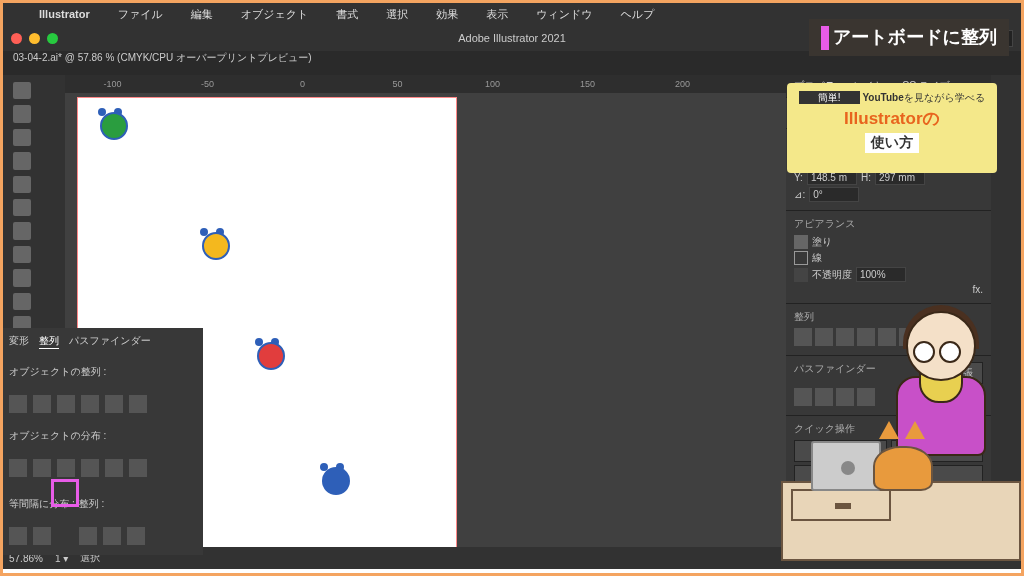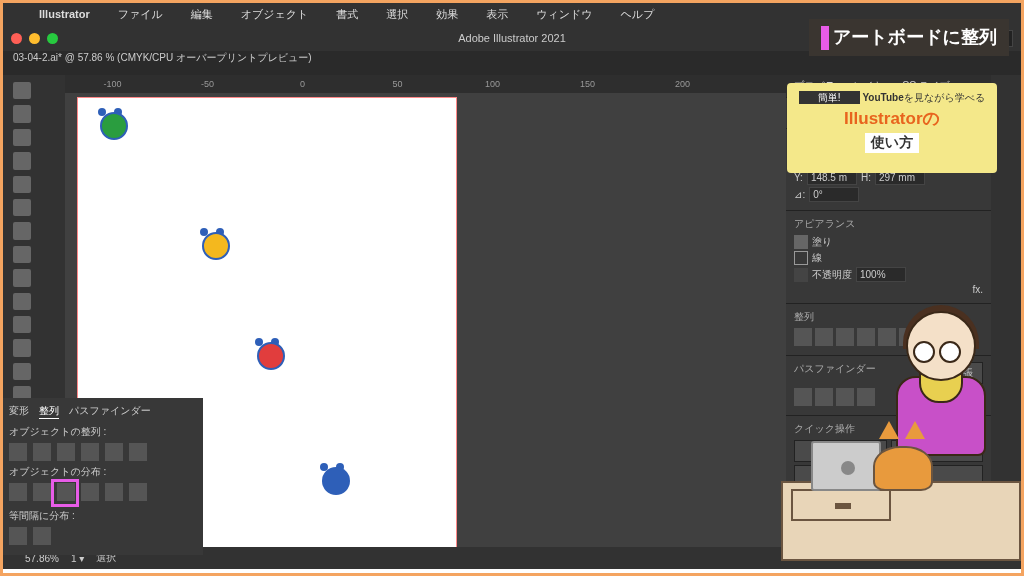--- a/index.html
+++ b/index.html
@@ -26,25 +26,25 @@
 .creature{position:absolute;width:36px;height:36px}
 .creature .body{width:28px;height:28px;border-radius:50%;position:absolute;top:4px;left:4px}
 .creature .ear{position:absolute;width:8px;height:8px;border-radius:50%;top:0}
 .c1{top:10px;left:18px}.c1 .body{background:#2a9d3f;border:2px solid #2e5fb8}.c1 .ear{background:#2e5fb8}
 .c2{top:130px;left:120px}.c2 .body{background:#f4b81e;border:2px solid #2e5fb8}.c2 .ear{background:#2e5fb8}
 .c3{top:240px;left:175px}.c3 .body{background:#e13d3d;border:2px solid #2e5fb8}.c3 .ear{background:#2e5fb8}
 .c4{top:365px;left:240px}.c4 .body{background:#2e5fb8}.c4 .ear{background:#2e5fb8}
 .align-panel{position:absolute;bottom:18px;left:0;width:200px;background:#383838;color:#ccc;font-size:10px;padding:6px}
 .align-panel .tabs{display:flex;gap:10px;margin-bottom:6px;font-size:10px}
 .align-panel .tabs .active{color:#fff;border-bottom:1px solid #fff}
-.align-panel .section{margin:4px 0}
+.align-panel .section{margin:16px 0}
 .align-icons{display:flex;gap:6px;margin:4px 0}
 .align-icons span{width:18px;height:18px;background:#555;display:inline-block}
 .highlight-box{position:absolute;border:3px solid #e85ce8;width:28px;height:28px;bottom:48px;left:48px}
-.statusbar{height:22px;background:#323232;color:#ccc;font-size:10px;display:flex;align-items:center;padding-left:22px;gap:12px}
+.statusbar{height:22px;background:#323232;color:#ccc;font-size:10px;display:flex;align-items:center;padding-left:6px;gap:12px}
 .right-panels{width:205px;background:#383838;color:#ccc;font-size:10px;overflow:hidden}
 .panel-tabs{display:flex;gap:8px;padding:4px 8px;background:#2e2e2e;font-size:10px}
 .panel-tabs .active{color:#fff}
 .panel-sec{padding:6px 8px;border-top:1px solid #222}
 .panel-sec .hdr{font-size:10px;color:#aaa;margin-bottom:4px}
 .trow{display:flex;gap:4px;align-items:center;margin:2px 0;font-size:10px}
 .tinput{background:#2a2a2a;border:1px solid #444;color:#ccc;width:50px;padding:1px 3px;font-size:10px}
 .btn-row{display:flex;gap:4px;margin:3px 0}
 .qbtn{flex:1;background:#4a4a4a;border:1px solid #222;padding:3px;font-size:10px;text-align:center;color:#ccc}
 .icon-row{display:flex;gap:3px;margin:3px 0}
@@ -275,20 +275,28 @@
         <span></span>
       </div>
     <div style="display:flex;gap:4px">
       <div>
         <div class="section">等間隔に分布 :</div>
         <div class="align-icons">
             <span></span>
             <span></span>
           </div>
       </div>
+      <div>
+        <div class="section">整列 :</div>
+        <div class="align-icons">
+            <span></span>
+            <span></span>
+            <span></span>
+          </div>
+      </div>
     </div>
     <div class="highlight-box"></div>
   </div>
 
   <div class="statusbar">
     <span>57.86%</span>
     <span>1 ▾</span>
     <span>選択</span>
   </div>
 

